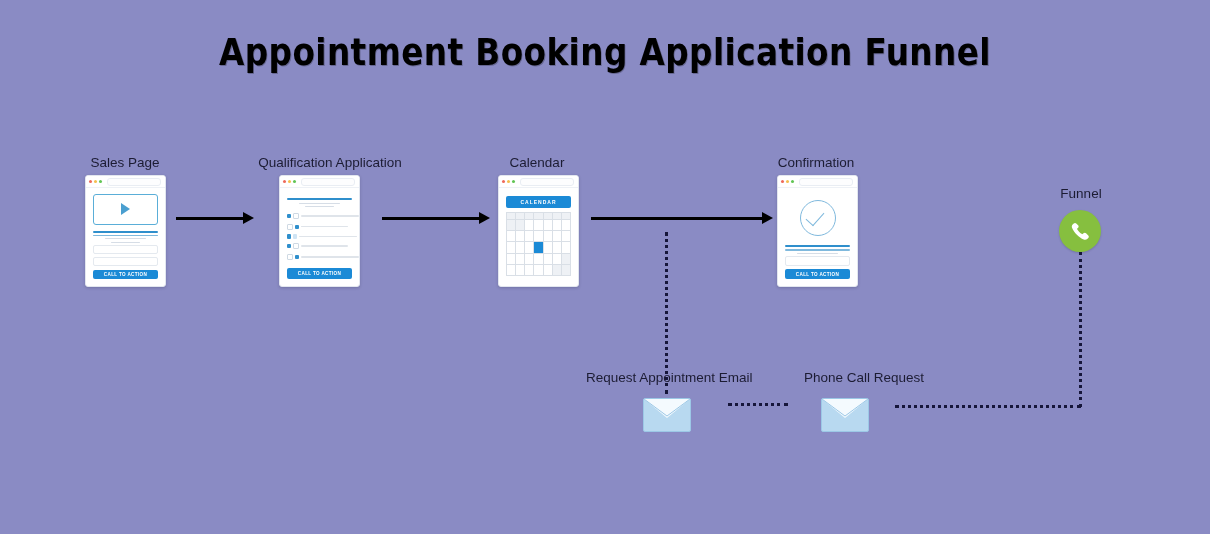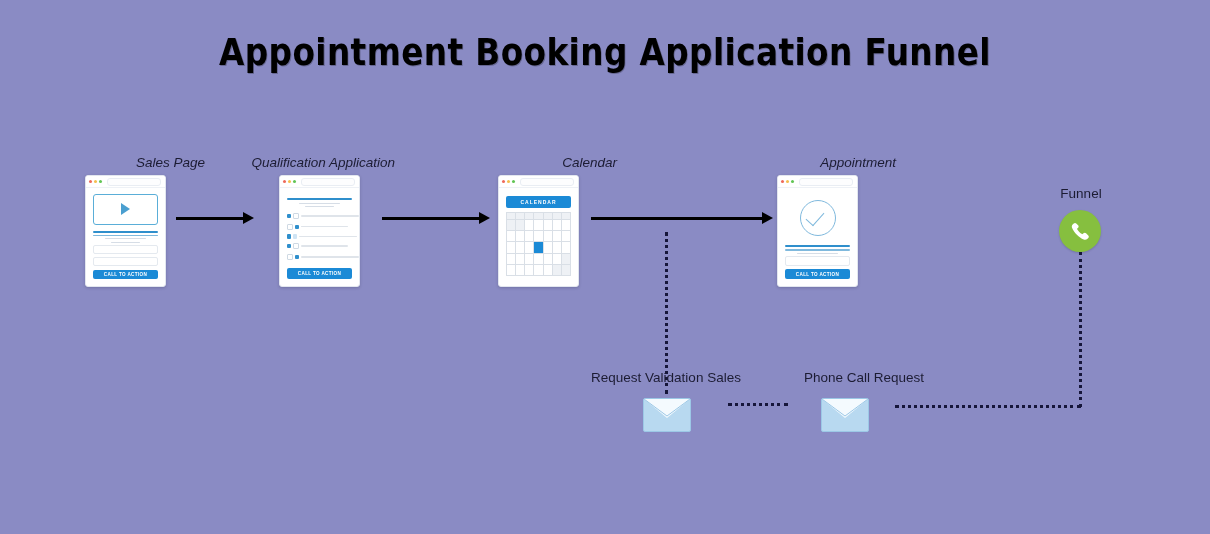--- a/index.html
+++ b/index.html
@@ -37,22 +37,21 @@
     text-shadow: 1px 1px 0 rgba(0,0,0,0.25);
     white-space: nowrap;
   }
 
   
   .step-label {
     position: absolute;
     font-size: 13.5px;
     color: #1c1c33;
     white-space: nowrap;
-    text-align: right;
-    font-style: italic;
+    text-align: center;
   }
 
   
   .card {
     position: absolute;
     background: #ffffff;
     border: 1px solid #e2e6ef;
     border-radius: 3px;
     box-shadow: 0 1px 3px rgba(30,30,60,0.22);
     overflow: hidden;
@@ -308,21 +307,21 @@
       <div class="input-box"></div>
       <div class="cta">CALL TO ACTION</div>
     </div>
   </div>
 
   <div class="arrow" style="left:176px; top:212px; width:78px;">
     <span class="shaft" style="width:68px;"></span>
     <span class="head" style="left:67px;"></span>
   </div>
 
-  <div class="step-label" style="left:235px; top:155px; width:160px;">Qualification Application</div>
+  <div class="step-label" style="left:250px; top:155px; width:160px;">Qualification Application</div>
 
   <div class="card" style="left:279px; top:175px; width:79px; height:110px;">
     <div class="chrome">
       <span class="dot r"></span>
       <span class="dot y"></span>
       <span class="dot g"></span>
       <span class="urlbar"></span>
     </div>
     <div class="card-body">
       <div class="line-thick" style="margin-top:4px;"></div>
@@ -425,21 +424,21 @@
         <span class="cal-cell dim"></span>
       </div>
     </div>
   </div>
 
   <div class="arrow" style="left:591px; top:212px; width:182px;">
     <span class="shaft" style="width:172px;"></span>
     <span class="head" style="left:171px;"></span>
   </div>
 
-  <div class="step-label" style="left:736px; top:155px; width:160px;">Appointment</div>
+  <div class="step-label" style="left:736px; top:155px; width:160px;">Confirmation</div>
 
   <div class="card" style="left:777px; top:175px; width:79px; height:110px;">
     <div class="chrome">
       <span class="dot r"></span>
       <span class="dot y"></span>
       <span class="dot g"></span>
       <span class="urlbar"></span>
     </div>
     <div class="card-body">
       <div class="check-wrap">
@@ -455,21 +454,21 @@
     </div>
   </div>
 
   <div class="dotted-v" style="left:665px; top:232px; height:162px;"></div>
 
   <div class="dotted-h" style="left:728px; top:403px; width:60px;"></div>
 
   <div class="dotted-h" style="left:895px; top:405px; width:186px;"></div>
   <div class="dotted-v" style="left:1079px; top:252px; height:155px;"></div>
 
-  <div class="node-label" style="left:586px; top:370px; width:160px;">Request Validation Sales</div>
+  <div class="node-label" style="left:586px; top:370px; width:160px;">Request Appointment Email</div>
 
   <div class="envelope" style="left:643px; top:398px;">
     <span class="env-flap"></span>
     <svg class="env-flap-line" viewBox="0 0 46 32" preserveAspectRatio="none">
       <path d="M0 0 L23 17 L46 0" fill="none" stroke="#9cc8e6" stroke-width="1"></path>
     </svg>
   </div>
 
   <div class="node-label" style="left:764px; top:370px; width:160px;text-align:right;">Phone Call Request</div>
 

